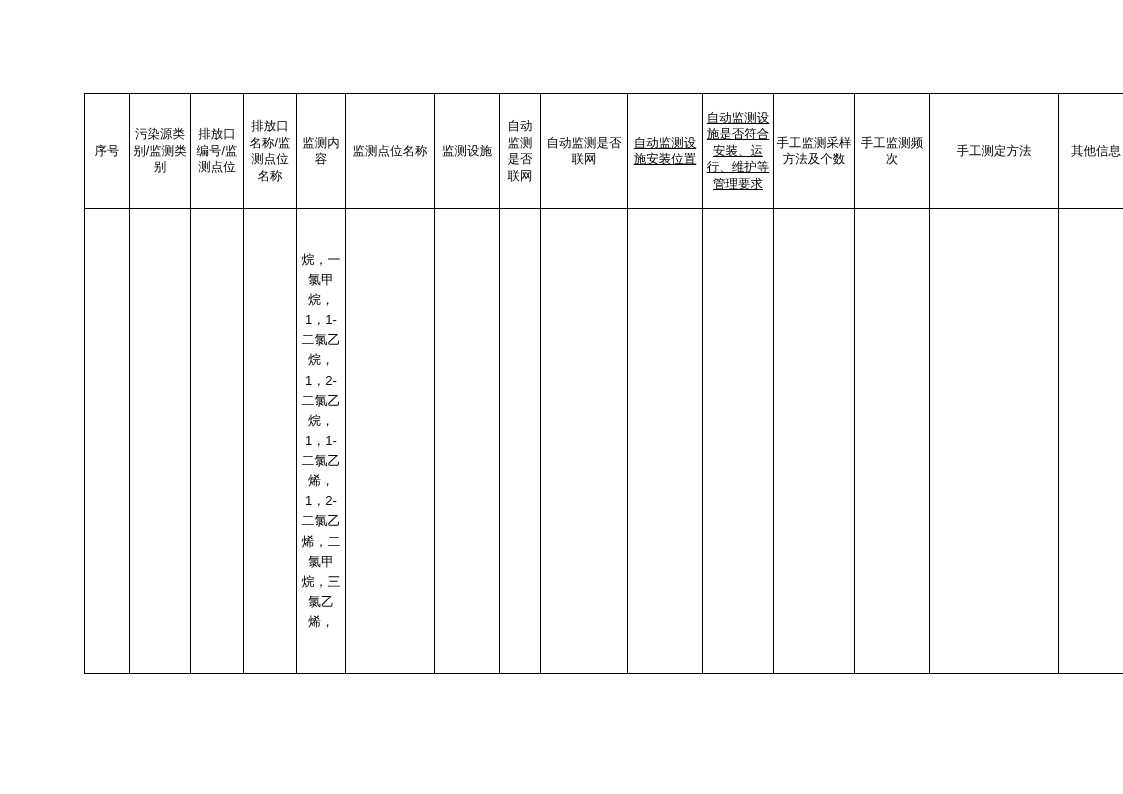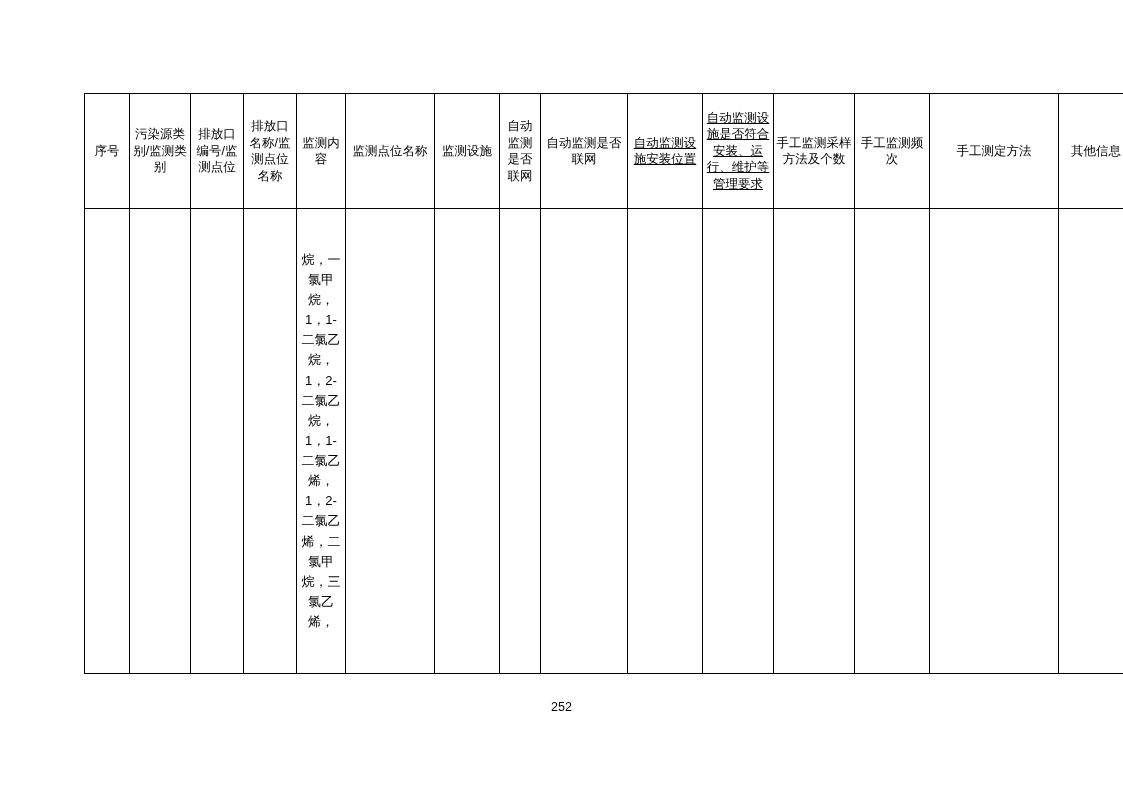--- a/index.html
+++ b/index.html
@@ -189,15 +189,14 @@
               <span class="cell-content"></span>
             </td>
           <td class="c14">
               <span class="cell-content"></span>
             </td>
         </tr>
       </tbody>
     </table>
   </div>
 
-  <div class="page-number">252</div>
 
 </div>
 
 </body></html>

